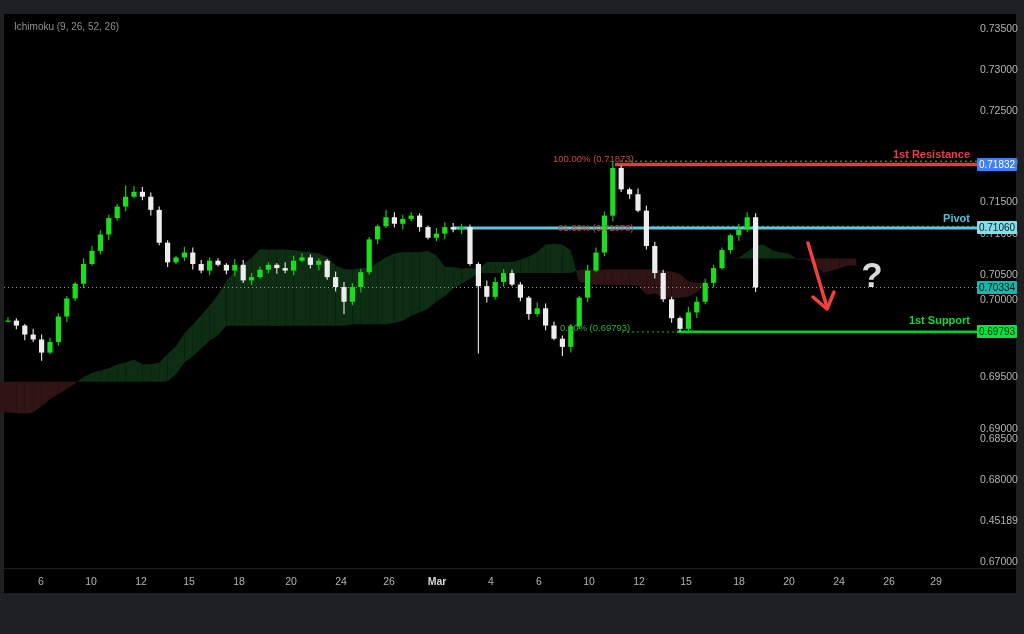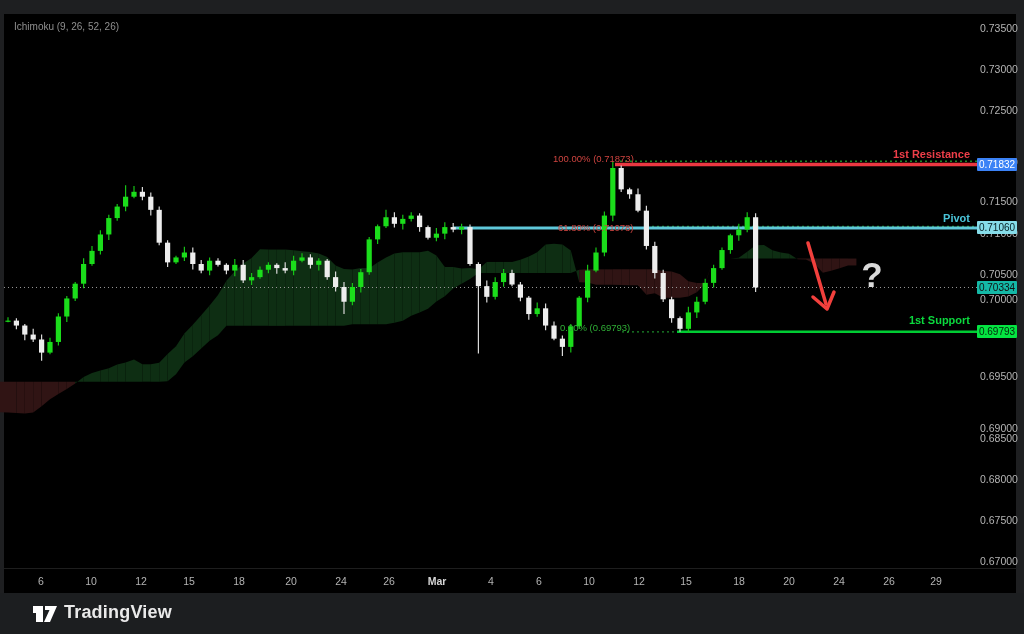--- a/index.html
+++ b/index.html
@@ -346,21 +346,21 @@
       <div class="tick" style="top: 103.75px;">0.72500</div>
       <div class="tick" style="top: 156px;">0.72000</div>
       <div class="tick" style="top: 195px;">0.71500</div>
       <div class="tick" style="top: 226.825px;">0.71000</div>
       <div class="tick" style="top: 267.85px;">0.70500</div>
       <div class="tick" style="top: 293px;">0.70000</div>
       <div class="tick" style="top: 349.9px; margin-top: 20px;">0.69500</div>
       <div class="tick" style="top: 386px; margin-top: 36px;">0.69000</div>
       <div class="tick" style="top: 431.95px;">0.68500</div>
       <div class="tick" style="top: 472.975px;">0.68000</div>
-      <div class="tick" style="top: 514px;">0.67500</div>
+      <div class="tick" style="top: 514px;">0.45189</div>
       <div class="tick" style="top: 555.025px;">0.67000</div>
     </div>
 
   <div class="fib-label fib-red" id="fib0" style="left: 553px; top: 153.195px;">100.00% (0.71873)</div>
   <div class="fib-label fib-red" id="fib1" style="left: 558px; top: 222.425px;">61.80% (0.71078)</div>
   <div class="fib-label fib-green" id="fib2" style="left: 560px; top: 322px;">0.00% (0.69793)</div>
 
   <div class="lvl-name lvl-res">1st Resistance</div>
   <div class="lvl-name lvl-piv">Pivot</div>
   <div class="lvl-name lvl-sup">1st Support</div>
@@ -387,20 +387,13 @@
       <div class="datelabel" style="left: 585px;">10</div>
       <div class="datelabel" style="left: 635px;">12</div>
       <div class="datelabel" style="left: 682px;">15</div>
       <div class="datelabel" style="left: 735px;">18</div>
       <div class="datelabel" style="left: 785px;">20</div>
       <div class="datelabel" style="left: 835px;">24</div>
       <div class="datelabel" style="left: 885px;">26</div>
       <div class="datelabel" style="left: 932px;">29</div>
     </div>
 
-  <div class="footer">
-    <svg class="tv-logo" width="26" height="24" viewBox="0 0 26 24">
-      <path d="M1 4 h10 v16 h-7 v-9 h-3 z" fill="#ffffff"></path>
-      <path d="M13 4 h12 l-7 16 h-6 l5.5-12 h-4.5 z" fill="#ffffff"></path>
-    </svg>
-    <div class="tv-brand">TradingView</div>
-  </div>
 </div>
 
 </body></html>

